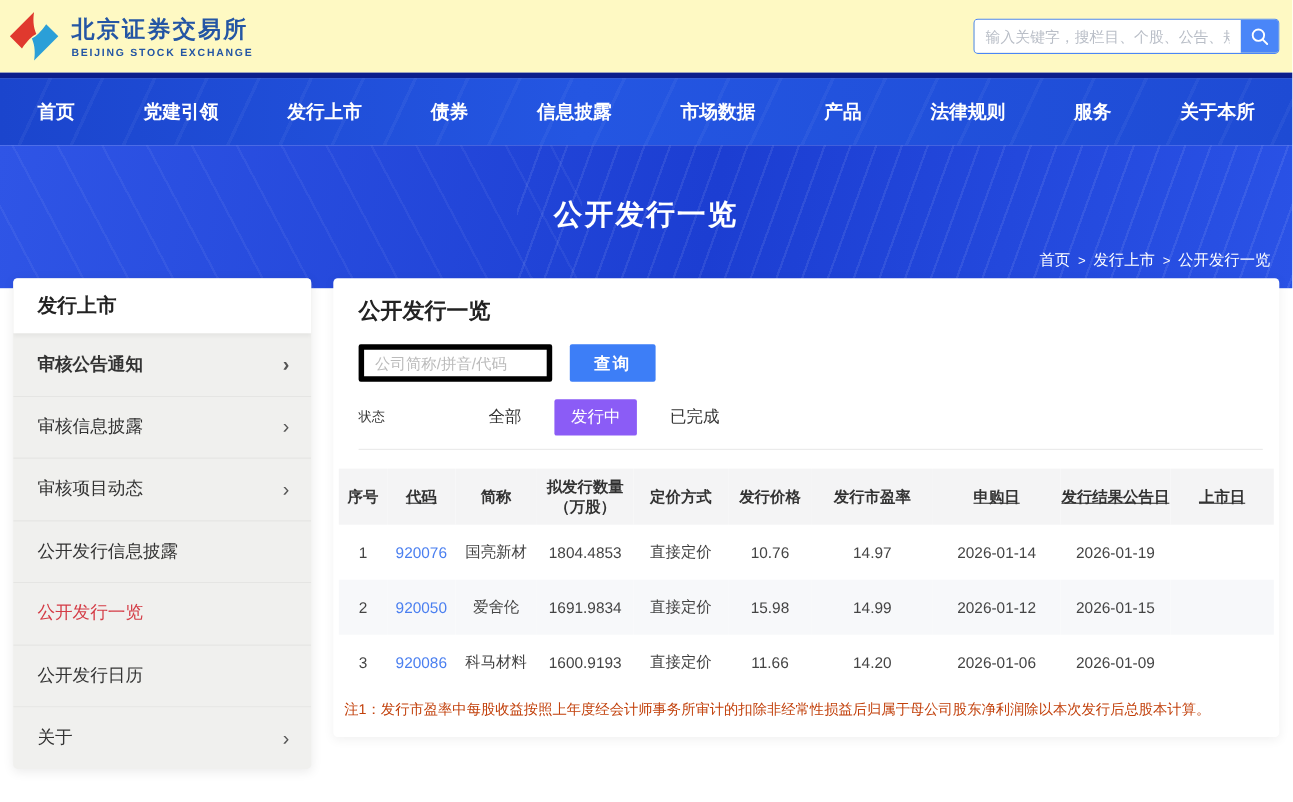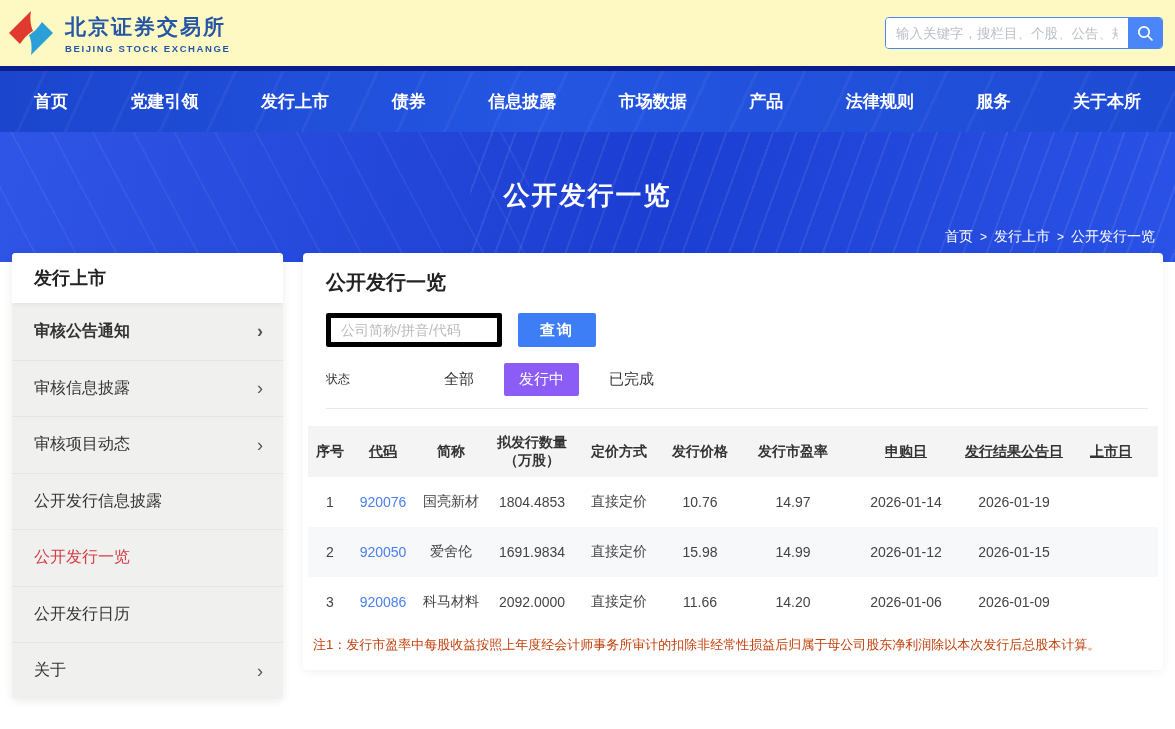--- a/index.html
+++ b/index.html
@@ -231,21 +231,21 @@
             <td>15.98</td>
             <td>14.99</td>
             <td>2026-01-12</td>
             <td>2026-01-15</td>
             <td></td>
           </tr>
           <tr>
             <td>3</td>
             <td class="code">920086</td>
             <td>科马材料</td>
-            <td>2092.0000</td>
+            <td>1600.9193</td>
             <td>直接定价</td>
             <td>11.66</td>
             <td>14.20</td>
             <td>2026-01-06</td>
             <td>2026-01-09</td>
             <td></td>
           </tr>
         </tbody>
       </table>
       </div>

